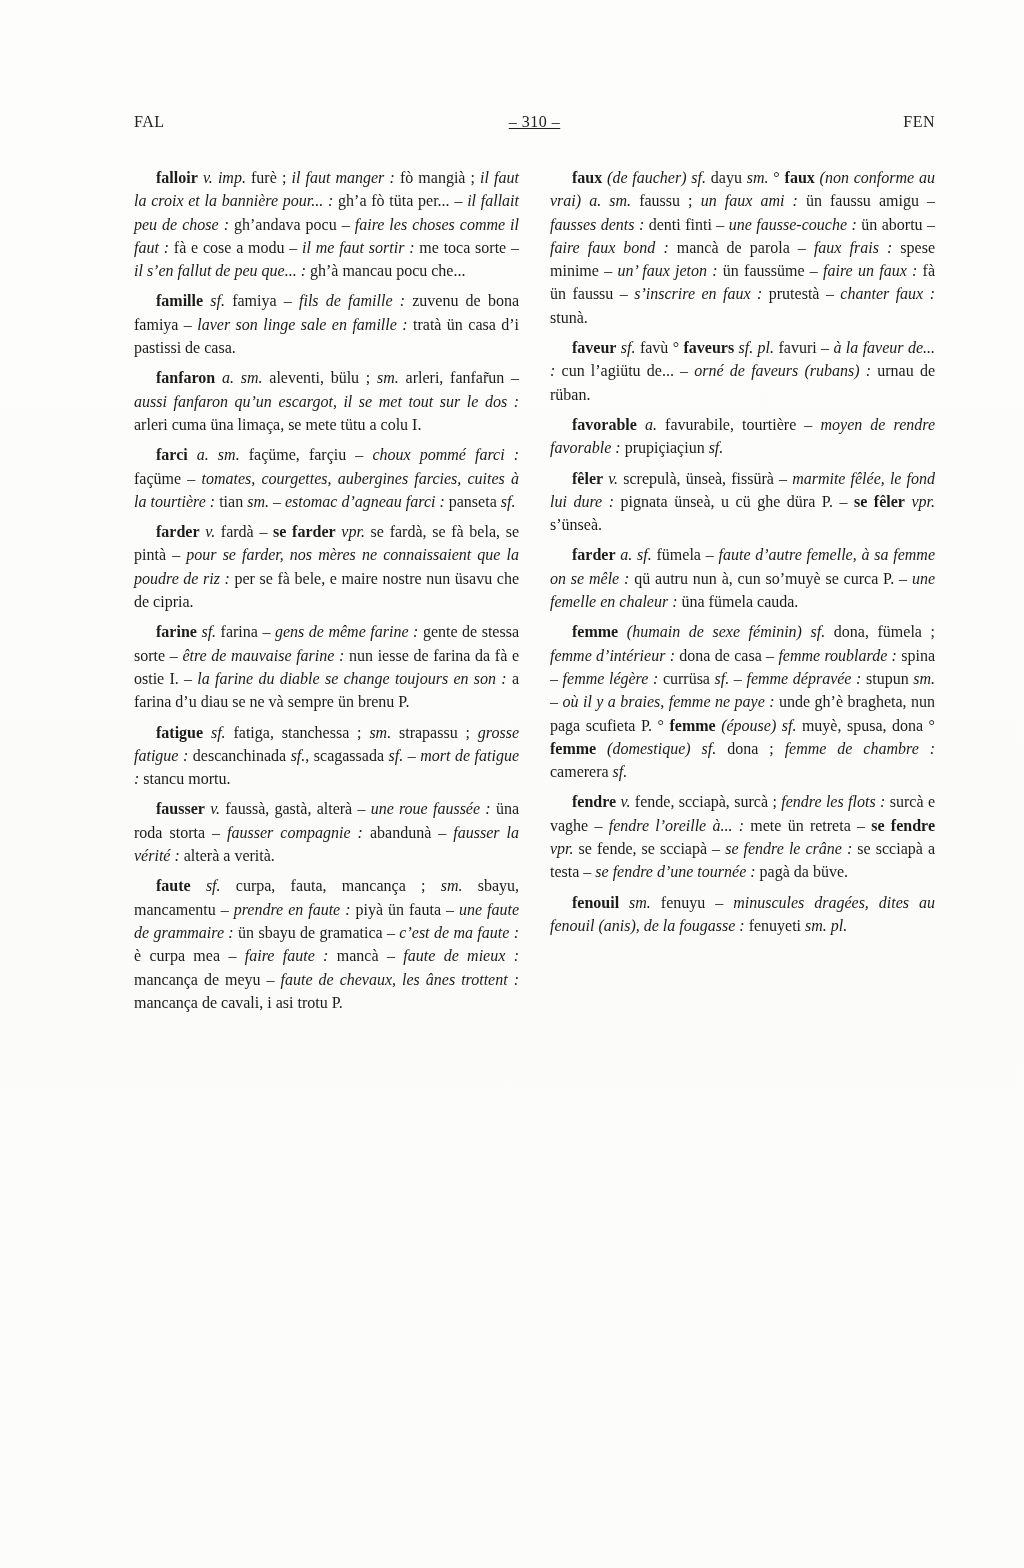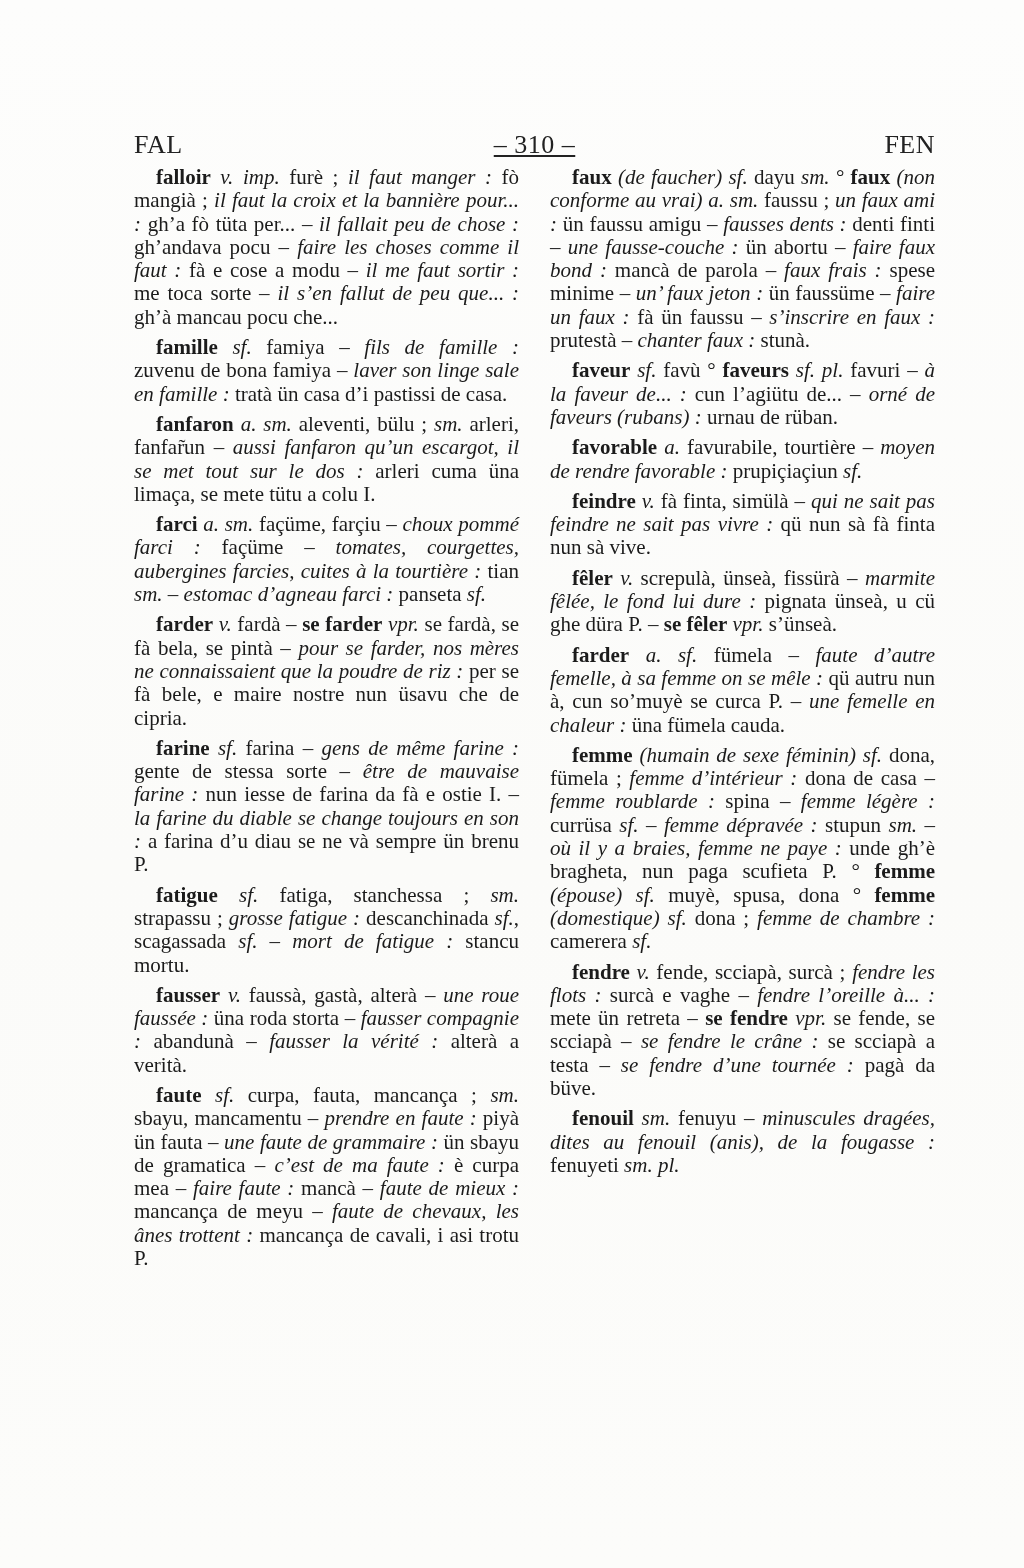--- a/index.html
+++ b/index.html
@@ -15,45 +15,45 @@
   }
   .page {
     position: relative;
     width: 1024px;
     height: 1568px;
     background: linear-gradient(180deg, #fdfdfc 0%, #fbfbf9 55%, #fcfcfa 100%);
     overflow: hidden;
   }
   .header {
     position: absolute;
-    top: 130px;
+    top: 113px;
     left: 134px;
     width: 801px;
     height: 30px;
-    font-size: 26px;
+    font-size: 16px;
     letter-spacing: 0.5px;
     color: #222;
   }
   .h-left   { position: absolute; left: 0; top: 0; }
   .h-center { position: absolute; left: 50%; top: 0; transform: translateX(-50%); text-decoration: underline; }
   .h-right  { position: absolute; right: 0; top: 0; }
   .columns {
     position: absolute;
     top: 166px;
     left: 134px;
     width: 801px;
     display: flex;
     gap: 31px;
   }
   .col {
     width: 385px;
   }
   .col p.entry {
     margin: 0 0 7px 0;
-    font-size: 21px;
+    font-size: 16px;
     line-height: 23.3px;
     text-align: justify;
     text-indent: 22px;
     color: #1b1b1b;
   }
   .col p.entry .b { font-weight: bold; }
   .col p.entry .i { font-style: italic; }
   .col p.entry .r { font-style: normal; font-weight: normal; }
 </style>
 </head>
@@ -74,21 +74,20 @@
         <p class="entry"><span class="b">farder</span><span class="i"> v.</span><span class="r"> fardà – </span><span class="b">se farder</span><span class="i"> vpr.</span><span class="r"> se fardà, se fà bela, se pintà – </span><span class="i">pour se farder, nos mères ne connaissaient que la poudre de riz :</span><span class="r"> per se fà bele, e maire nostre nun üsavu che de cipria.</span></p>
         <p class="entry"><span class="b">farine</span><span class="i"> sf.</span><span class="r"> farina – </span><span class="i">gens de même farine :</span><span class="r"> gente de stessa sorte – </span><span class="i">être de mauvaise farine :</span><span class="r"> nun iesse de farina da fà e ostie I. – </span><span class="i">la farine du diable se change toujours en son :</span><span class="r"> a farina d’u diau se ne và sempre ün brenu P.</span></p>
         <p class="entry"><span class="b">fatigue</span><span class="i"> sf.</span><span class="r"> fatiga, stanchessa ; </span><span class="i">sm.</span><span class="r"> strapassu ; </span><span class="i">grosse fatigue :</span><span class="r"> descanchinada </span><span class="i">sf.</span><span class="r">, scagassada </span><span class="i">sf.</span><span class="r"> – </span><span class="i">mort de fatigue :</span><span class="r"> stancu mortu.</span></p>
         <p class="entry"><span class="b">fausser</span><span class="i"> v.</span><span class="r"> faussà, gastà, alterà – </span><span class="i">une roue faussée :</span><span class="r"> üna roda storta – </span><span class="i">fausser compagnie :</span><span class="r"> abandunà – </span><span class="i">fausser la vérité :</span><span class="r"> alterà a verità.</span></p>
         <p class="entry"><span class="b">faute</span><span class="i"> sf.</span><span class="r"> curpa, fauta, mancança ; </span><span class="i">sm.</span><span class="r"> sbayu, mancamentu – </span><span class="i">prendre en faute :</span><span class="r"> piyà ün fauta – </span><span class="i">une faute de grammaire :</span><span class="r"> ün sbayu de gramatica – </span><span class="i">c’est de ma faute :</span><span class="r"> è curpa mea – </span><span class="i">faire faute :</span><span class="r"> mancà – </span><span class="i">faute de mieux :</span><span class="r"> mancança de meyu – </span><span class="i">faute de chevaux, les ânes trottent :</span><span class="r"> mancança de cavali, i asi trotu P.</span></p>
       </div>
     <div class="col">
         <p class="entry"><span class="b">faux</span><span class="i"> (de faucher) sf.</span><span class="r"> dayu </span><span class="i">sm.</span><span class="r"> ° </span><span class="b">faux</span><span class="i"> (non conforme au vrai) a. sm.</span><span class="r"> faussu ; </span><span class="i">un faux ami :</span><span class="r"> ün faussu amigu – </span><span class="i">fausses dents :</span><span class="r"> denti finti – </span><span class="i">une fausse-couche :</span><span class="r"> ün abortu – </span><span class="i">faire faux bond :</span><span class="r"> mancà de parola – </span><span class="i">faux frais :</span><span class="r"> spese minime – </span><span class="i">un’ faux jeton :</span><span class="r"> ün faussüme – </span><span class="i">faire un faux :</span><span class="r"> fà ün faussu – </span><span class="i">s’inscrire en faux :</span><span class="r"> prutestà – </span><span class="i">chanter faux :</span><span class="r"> stunà.</span></p>
         <p class="entry"><span class="b">faveur</span><span class="i"> sf.</span><span class="r"> favù ° </span><span class="b">faveurs</span><span class="i"> sf. pl.</span><span class="r"> favuri – </span><span class="i">à la faveur de... :</span><span class="r"> cun l’agiütu de... – </span><span class="i">orné de faveurs (rubans) :</span><span class="r"> urnau de rüban.</span></p>
         <p class="entry"><span class="b">favorable</span><span class="i"> a.</span><span class="r"> favurabile, tourtière – </span><span class="i">moyen de rendre favorable :</span><span class="r"> prupiçiaçiun </span><span class="i">sf.</span></p>
-        <p class="entry"><span class="b">feindre</span><span class="i"> v.</span><span class="r"> fà finta, simülà – </span><span class="i">qui ne sait pas feindre ne sait pas vivre :</span><span class="r"> qü nun sà fà finta nun sà vive.</span></p>
         <p class="entry"><span class="b">fêler</span><span class="i"> v.</span><span class="r"> screpulà, ünseà, fissürà – </span><span class="i">marmite fêlée, le fond lui dure :</span><span class="r"> pignata ünseà, u cü ghe düra P. – </span><span class="b">se fêler</span><span class="i"> vpr.</span><span class="r"> s’ünseà.</span></p>
         <p class="entry"><span class="b">farder</span><span class="i"> a. sf.</span><span class="r"> fümela – </span><span class="i">faute d’autre femelle, à sa femme on se mêle :</span><span class="r"> qü autru nun à, cun so’muyè se curca P. – </span><span class="i">une femelle en chaleur :</span><span class="r"> üna fümela cauda.</span></p>
         <p class="entry"><span class="b">femme</span><span class="i"> (humain de sexe féminin) sf.</span><span class="r"> dona, fümela ; </span><span class="i">femme d’intérieur :</span><span class="r"> dona de casa – </span><span class="i">femme roublarde :</span><span class="r"> spina – </span><span class="i">femme légère :</span><span class="r"> currüsa </span><span class="i">sf.</span><span class="r"> – </span><span class="i">femme dépravée :</span><span class="r"> stupun </span><span class="i">sm.</span><span class="r"> – </span><span class="i">où il y a braies, femme ne paye :</span><span class="r"> unde gh’è bragheta, nun paga scufieta P. ° </span><span class="b">femme</span><span class="i"> (épouse) sf.</span><span class="r"> muyè, spusa, dona ° </span><span class="b">femme</span><span class="i"> (domestique) sf.</span><span class="r"> dona ; </span><span class="i">femme de chambre :</span><span class="r"> camerera </span><span class="i">sf.</span></p>
         <p class="entry"><span class="b">fendre</span><span class="i"> v.</span><span class="r"> fende, scciapà, surcà ; </span><span class="i">fendre les flots :</span><span class="r"> surcà e vaghe – </span><span class="i">fendre l’oreille à... :</span><span class="r"> mete ün retreta – </span><span class="b">se fendre</span><span class="i"> vpr.</span><span class="r"> se fende, se scciapà – </span><span class="i">se fendre le crâne :</span><span class="r"> se scciapà a testa – </span><span class="i">se fendre d’une tournée :</span><span class="r"> pagà da büve.</span></p>
         <p class="entry"><span class="b">fenouil</span><span class="i"> sm.</span><span class="r"> fenuyu – </span><span class="i">minuscules dragées, dites au fenouil (anis), de la fougasse :</span><span class="r"> fenuyeti </span><span class="i">sm. pl.</span></p>
       </div>
   </div>
 </div>
 
 </body></html>

